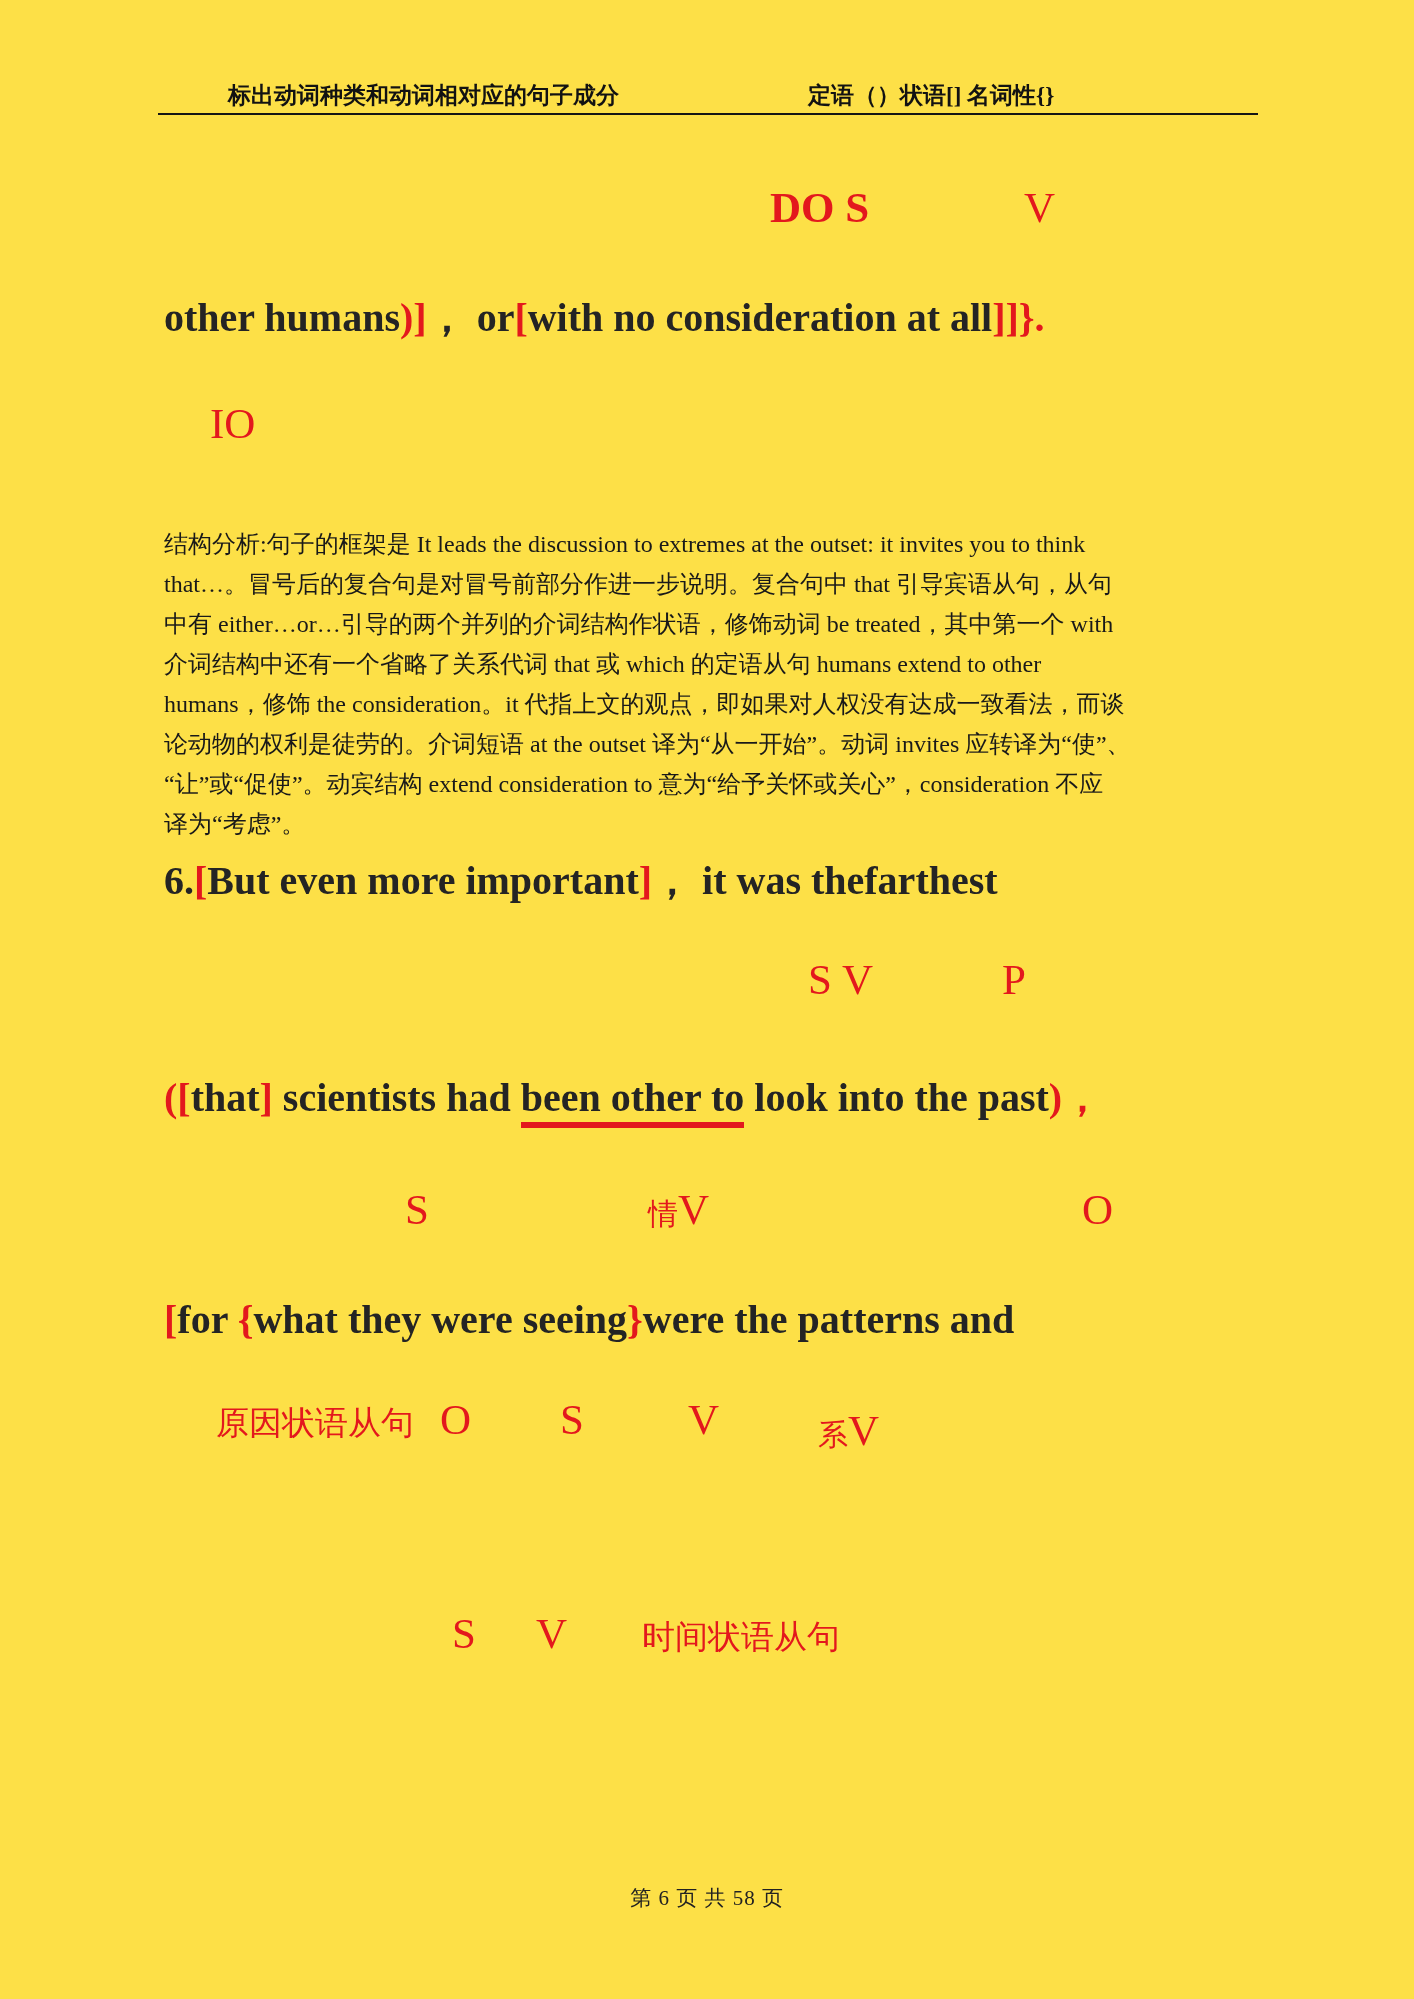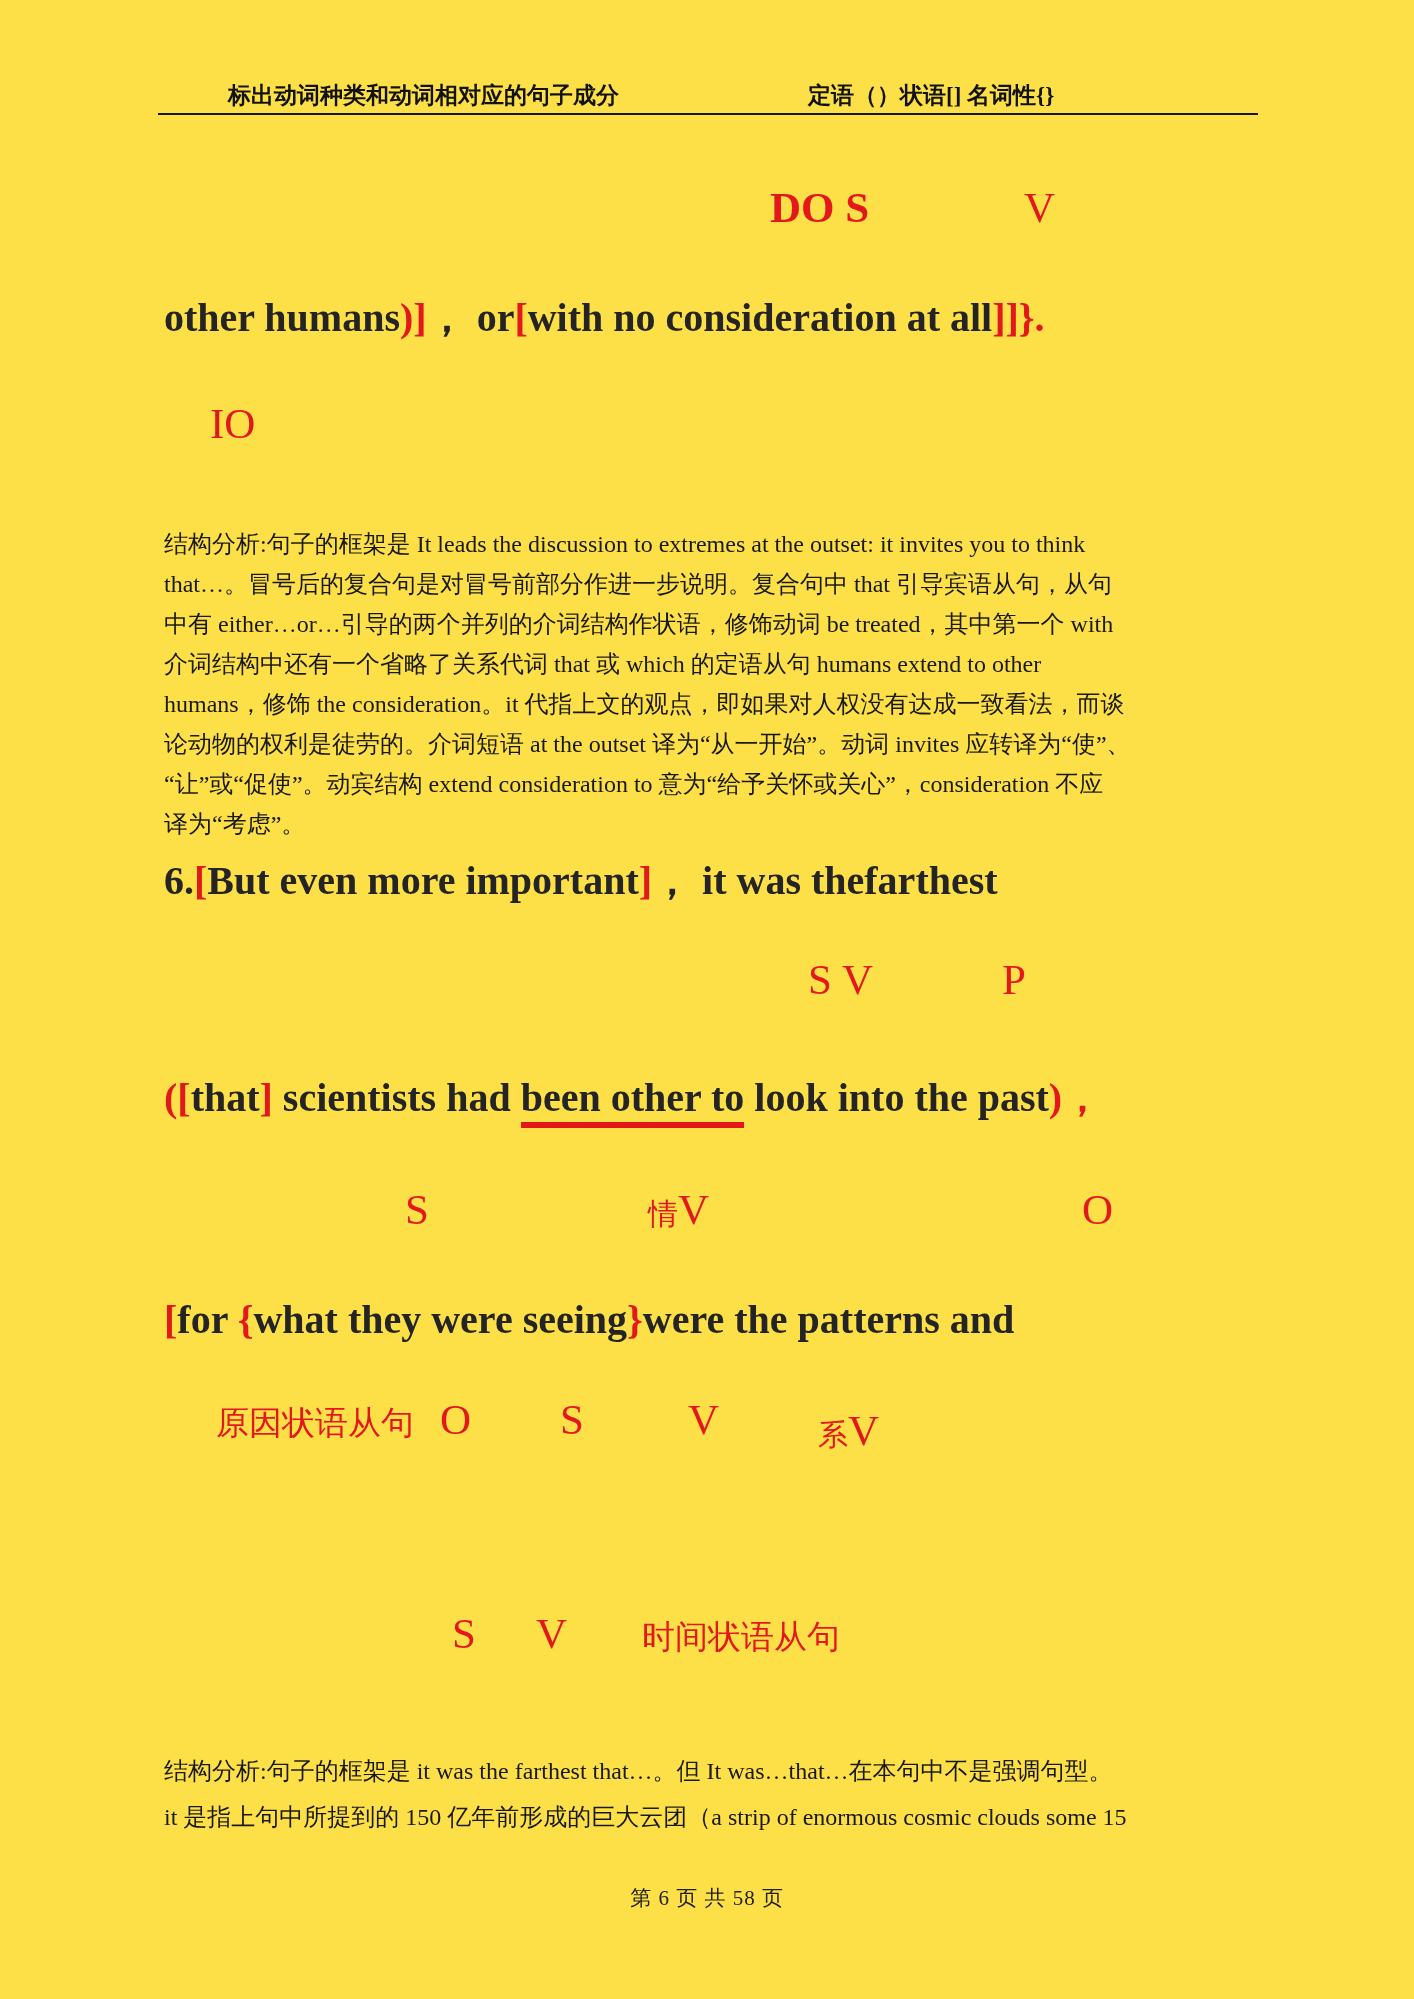--- a/index.html
+++ b/index.html
@@ -68,18 +68,16 @@
   <div class="abs ann" style="top:1398px;left:440px;">O</div>
   <div class="abs ann" style="top:1398px;left:560px;">S</div>
   <div class="abs ann" style="top:1398px;left:688px;">V</div>
   <div class="abs ann" style="top:1409px;left:818px;"><span class="cjk-s">系</span><span>V</span></div>
 
 
   <div class="abs ann" style="top:1612px;left:452px;">S</div>
   <div class="abs ann" style="top:1612px;left:536px;">V</div>
   <div class="abs cjk-label" style="top:1618px;left:642px;">时间状语从句</div>
 
-  <div class="abs para para2" style="top:1748px;left:164px;width:1110px;">结构分析:句子的框架是 it was the farthest that…。但 It was…that…在本句中不是强调句型。
-it 是指上句中所提到的 150 亿年前形成的巨大云团（a strip of enormous cosmic clouds some 15</div>
 
   <div class="abs footer" style="top:1884px;">第 6 页 共 58 页</div>
 
 </div>
 
 </body></html>

